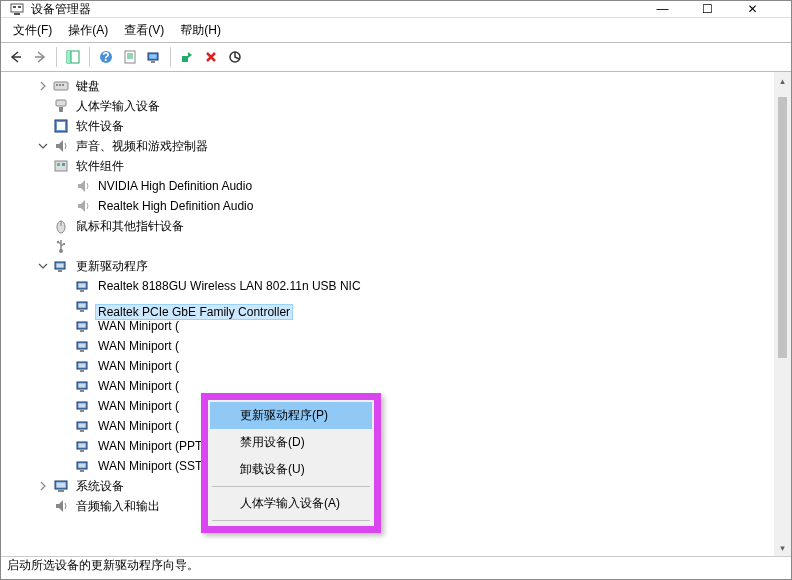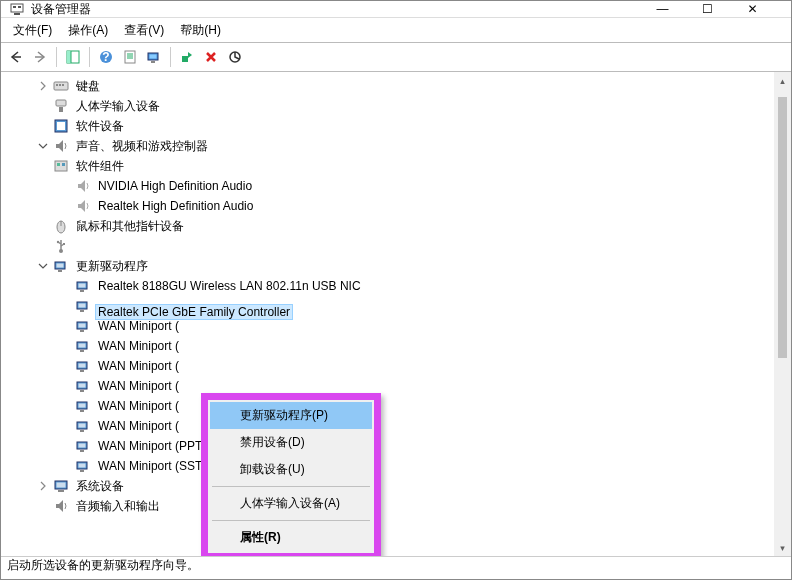--- a/index.html
+++ b/index.html
@@ -419,21 +419,20 @@
       <div class="scrollbtn">▾</div>
     </div>
 
     <div class="ctxmenu" id="ctxmenu" style="left: 200px; top: 321px;">
         <div class="ctxitem hl">更新驱动程序(P)</div>
         <div class="ctxitem">禁用设备(D)</div>
         <div class="ctxitem">卸载设备(U)</div>
         <div class="ctxsep"></div>
         <div class="ctxitem">人体学输入设备(A)</div>
         <div class="ctxsep"></div>
-        <div class="ctxitem" style="font-weight: bold;">属性(R)</div>
       </div>
   </div>
 
   <div class="statusbar">
     <span>启动所选设备的更新驱动程序向导。</span>
   </div>
 
 </div>
 
 </body></html>

